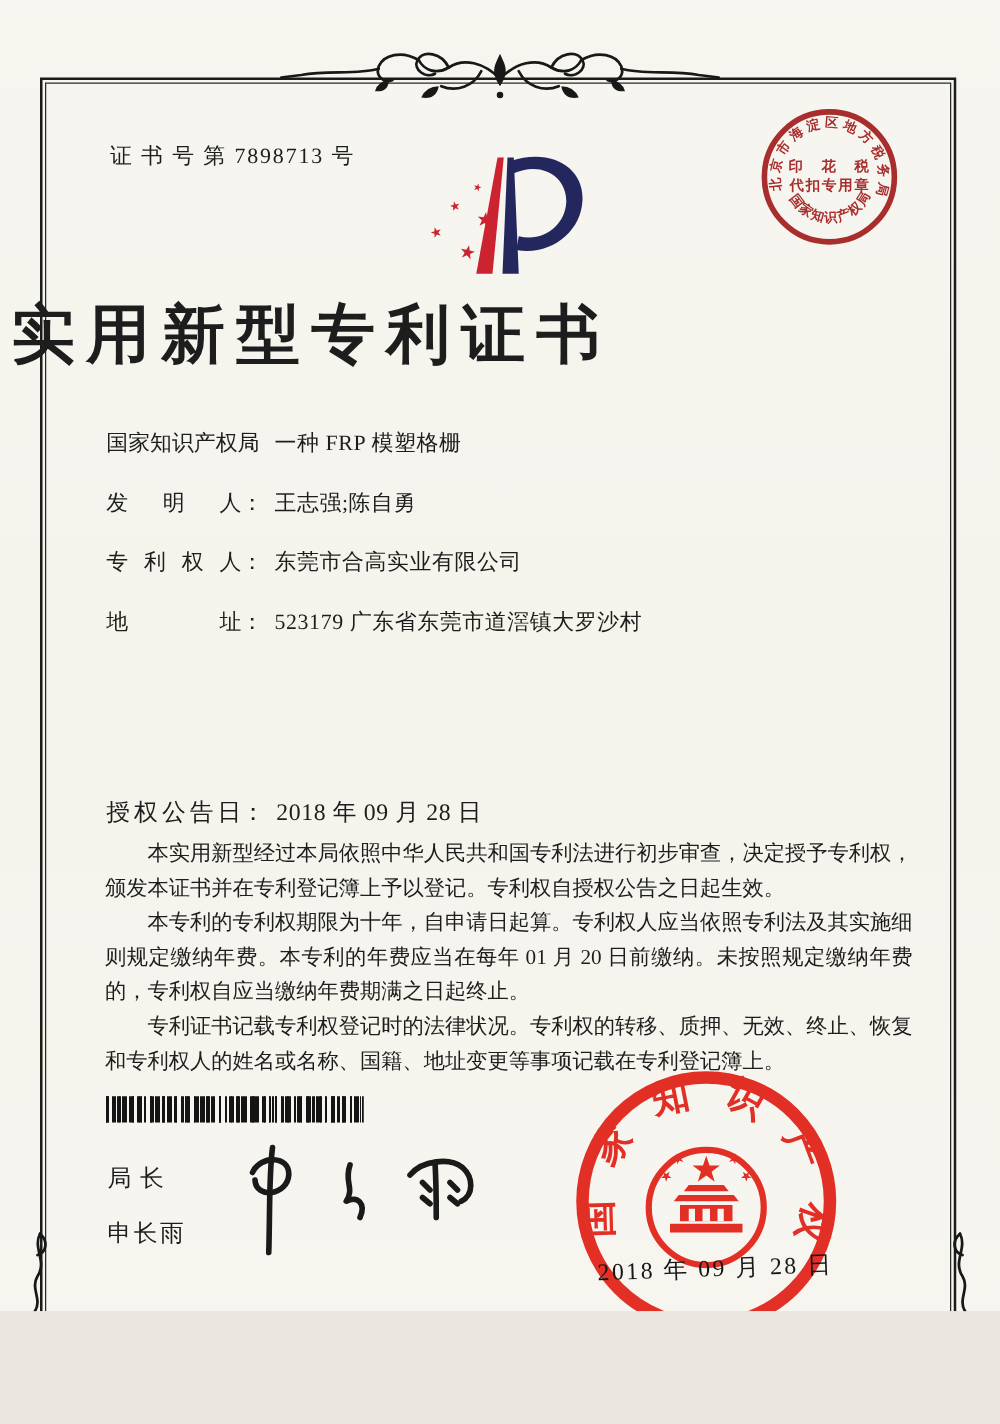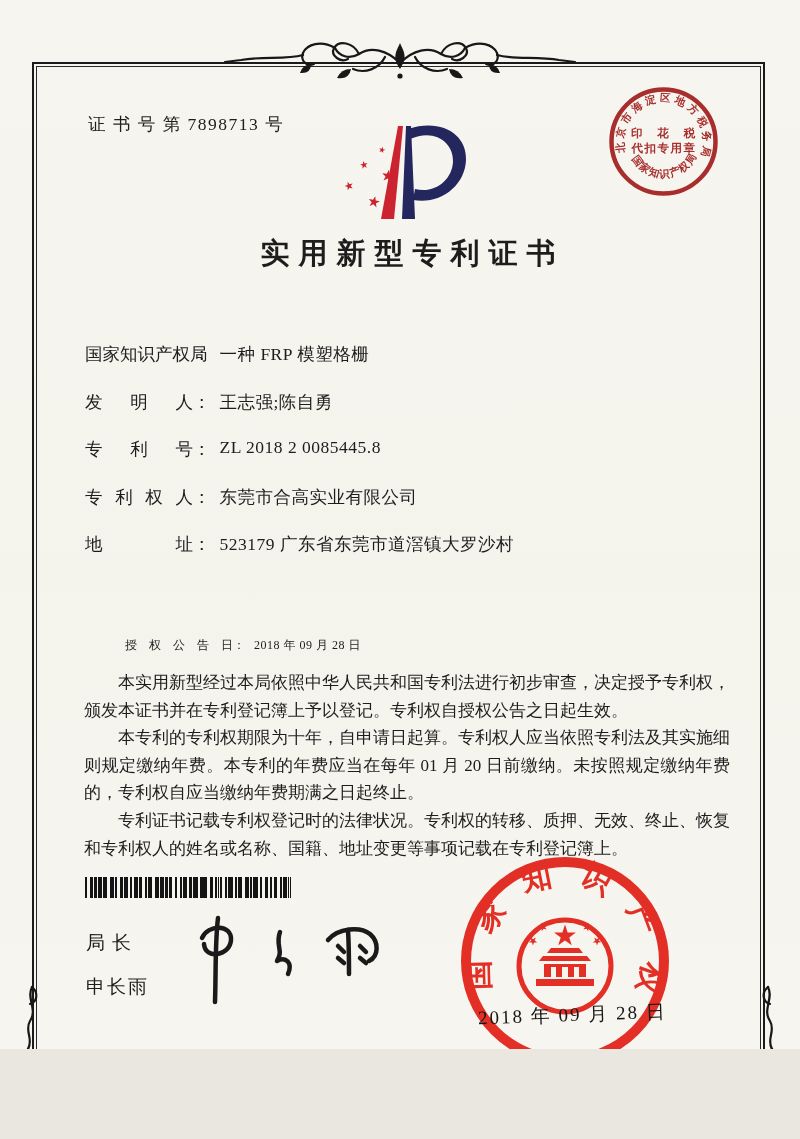--- a/index.html
+++ b/index.html
@@ -12,28 +12,28 @@
   .frame{position:absolute;left:32px;top:62px;width:733px;height:1036px;
     border:2.5px solid #1b1b1b;box-sizing:border-box;}
   .frame-inner{position:absolute;inset:2px;border:1px solid #2a2a2a;}
   .ornament{position:absolute;z-index:3;}
   .ornament.top{left:203px;top:33px;}
   .ornament.corner-left{left:18px;top:985px;}
   .ornament.corner-right{left:657px;top:985px;transform:scaleX(-1);}
   .cert-no{position:absolute;left:88px;top:112px;font-size:17.5px;letter-spacing:1.5px;z-index:4;}
   .logo{position:absolute;left:336px;top:118px;z-index:4;}
   .stamp{position:absolute;left:606px;top:84px;z-index:5;opacity:.92;}
-  .title{position:absolute;left:0;right:0;top:234px;text-align:center;
-    font-size:29px;font-weight:bold;letter-spacing:9px;padding-left:25px;z-index:4;}
+  .title{position:absolute;left:0;right:0;top:234px;
+    font-size:51px;font-weight:bold;letter-spacing:9px;padding-left:9px;z-index:4;}
   .fields{position:absolute;left:85px;top:342px;width:646px;z-index:4;}
   .row{margin-bottom:20.4px;height:27.2px;font-size:17.5px;white-space:nowrap;}
   .lbl{display:inline-block;width:108px;text-align-last:justify;text-align:justify;vertical-align:top;}
   .colon{display:inline-block;vertical-align:top;}
   .val{display:inline-block;margin-left:9px;vertical-align:top;letter-spacing:.5px;}
-  .grant-row{position:absolute;left:85px;top:637px;width:646px;display:flex;font-size:12px;z-index:4;margin-left:40px;}
+  .grant-row{position:absolute;left:85px;top:637px;width:646px;display:flex;font-size:19px;z-index:4;}
   .grant-left{width:368px;}
   .body-text{position:absolute;left:84px;top:669px;width:646px;z-index:4;}
   .body-text p{margin:0;font-size:17px;line-height:27.6px;text-indent:2em;text-align:justify;}
   .barcode{position:absolute;left:85px;top:877px;width:206px;height:21px;z-index:4;
     background-image:
       repeating-linear-gradient(90deg,#141414 0 2px,transparent 2px 5px),
       repeating-linear-gradient(90deg,#141414 0 1px,transparent 1px 7px),
       repeating-linear-gradient(90deg,#141414 0 2px,transparent 2px 9px),
       repeating-linear-gradient(90deg,#141414 0 1px,transparent 1px 13px);}
   .director-title{position:absolute;left:86px;top:930px;font-size:19px;letter-spacing:7px;z-index:4;}
@@ -139,23 +139,20 @@
   <div class="title">实用新型专利证书</div>
 
   <div class="fields">
     <div class="row">
       <span class="lbl">国家知识产权局</span><span class="colon">：</span><span class="val">一种 FRP 模塑格栅</span>
     </div>
     <div class="row">
       <span class="lbl">发明人</span><span class="colon">：</span><span class="val">王志强;陈自勇</span>
     </div>
     <div class="row">
-      <span class="lbl">专利号</span><span class="colon">：</span><span class="val">ZL 2018 2 0085445.8</span>
-    </div>
-    <div class="row">
       <span class="lbl">专利权人</span><span class="colon">：</span><span class="val">东莞市合高实业有限公司</span>
     </div>
     <div class="row">
       <span class="lbl">地址</span><span class="colon">：</span><span class="val">523179 广东省东莞市道滘镇大罗沙村</span>
     </div>
   </div>
 
   <div class="grant-row">
     <div class="grant-left">
       <span class="lbl">授权公告日</span><span class="colon">：</span><span class="val">2018 年 09 月 28 日</span>

